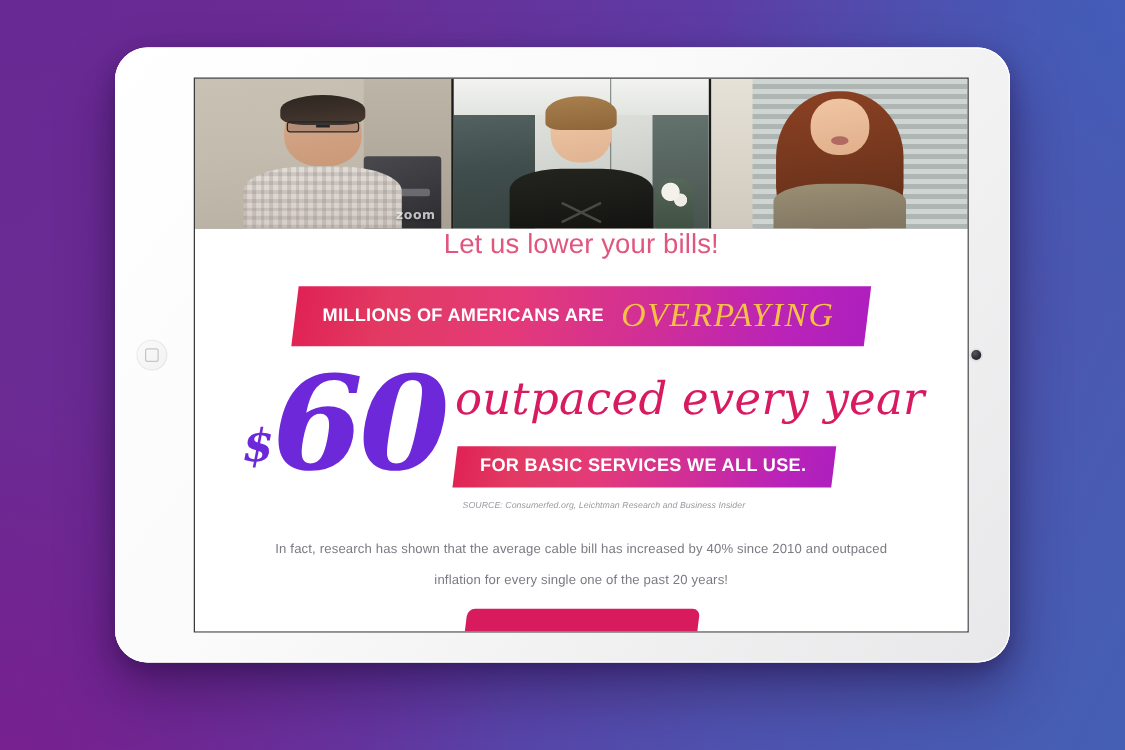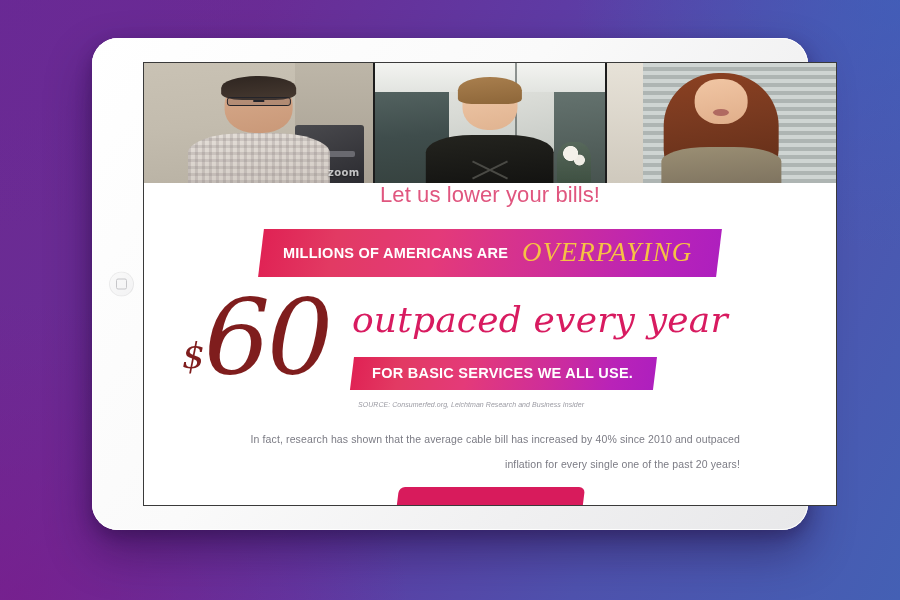--- a/index.html
+++ b/index.html
@@ -94,23 +94,23 @@
     width: 8px;
     height: 8px;
     border-radius: 50%;
     background: radial-gradient(circle at 36% 32%, #55555c 0%, #2e2e34 55%, #18181c 100%);
     box-shadow: 0 0 0 1.5px rgba(0,0,0,0.05);
   }
 
   
   #screen {
     position: absolute;
-    left: 51px;
+    left: 63px;
     top: 24px;
-    width: 694px;
+    width: 620px;
     height: 444px;
     background: #ffffff;
     overflow: hidden;
     border: 1px solid #3a3a3a;
   }
 
   
   #video-gallery {
     display: flex;
     width: 100%;
@@ -342,25 +342,25 @@
   
   #figure-row {
     position: relative;
     margin-top: 6px;
     height: 126px;
   }
   #amount {
     position: absolute;
     left: 38px;
     top: -6px;
-    color: #7f1d1d;
+    color: #6d28d9;
     white-space: nowrap;
     font-family: "DejaVu Serif", serif;
     font-style: italic;
-    font-weight: 400;
+    font-weight: 700;
   }
   #amount-currency {
     font-size: 36px;
     vertical-align: super;
     letter-spacing: -1px;
   }
   #amount-value {
     font-size: 104px;
     letter-spacing: -3px;
   }
@@ -411,21 +411,20 @@
     white-space: nowrap;
   }
 
   #body-paragraph {
     margin: 18px auto 0;
     width: 500px;
     font-size: 10.5px;
     line-height: 2.35;
     color: #7b7b84;
     letter-spacing: 0.12px;
-    text-align: right;
   }
 
   #cta-button {
     position: absolute;
     left: 50%;
     transform: translateX(-50%) skewX(-7deg);
     bottom: -14px;
     width: 186px;
     height: 34px;
     background: #D81B5C;

